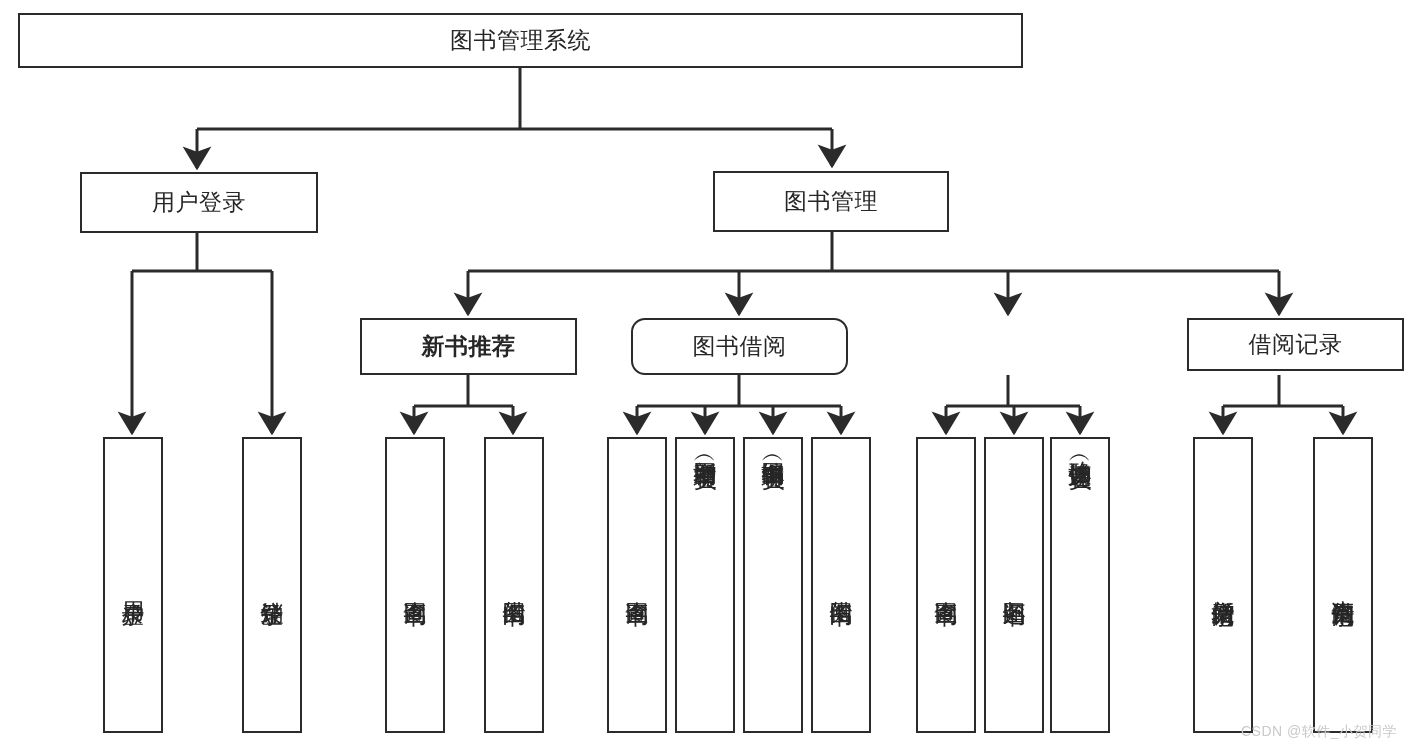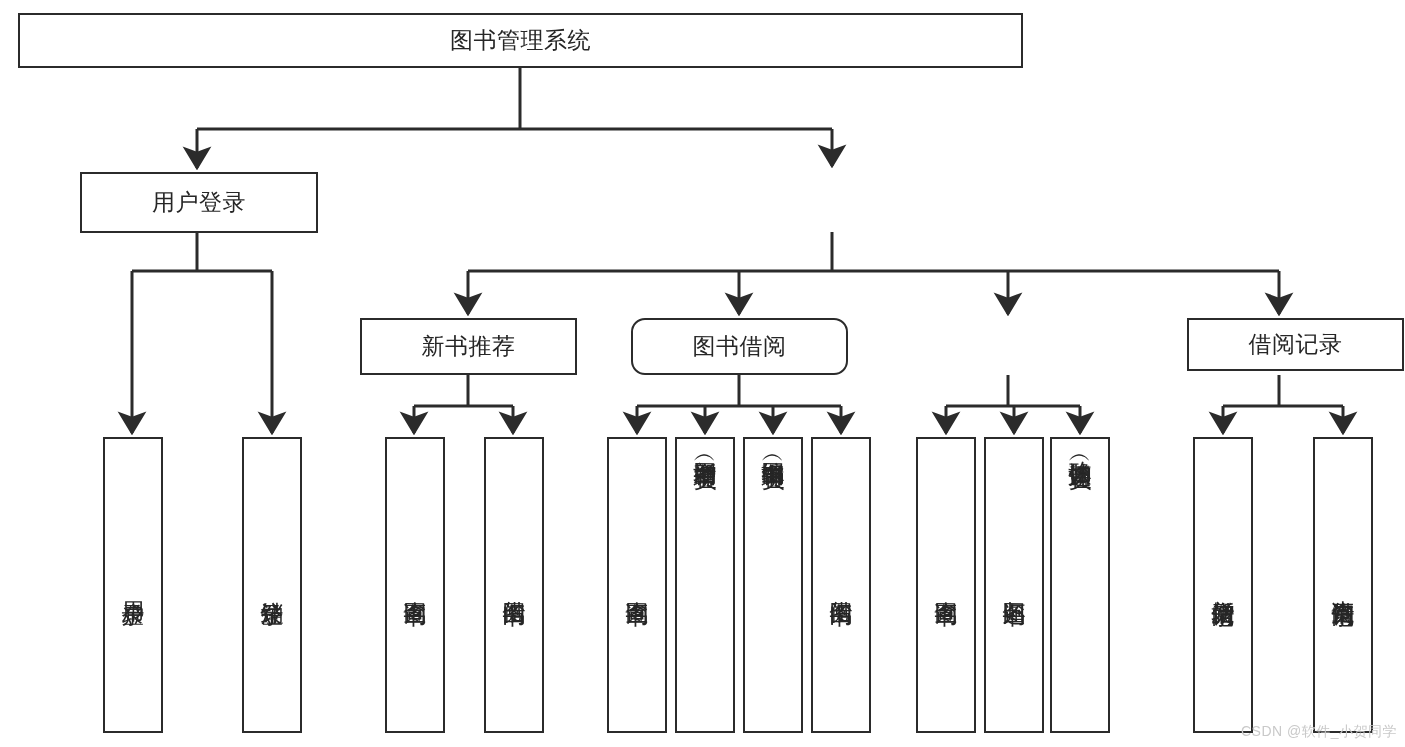--- a/index.html
+++ b/index.html
@@ -142,22 +142,25 @@
   </svg>
 
   <div class="node-box" style="left:18px; top:13px; width:1005px; height:55px;">
     <span class="node-label-h">图书管理系统</span>
   </div>
 
   <div class="node-box" style="left:80px; top:172px; width:238px; height:61px;">
     <span class="node-label-h">用户登录</span>
   </div>
 
-
-  <div class="node-box" style="left:360px; top:318px; width:217px; height:57px;">
+  <div class="node-box" style="left:713px; top:171px; width:236px; height:61px;">
+    <span class="node-label-h">图书管理</span>
+  </div>
+
+  <div class="node-box" style="left:360px; top:318px; width:217px; height:57px;font-weight:bold;">
     <span class="node-label-h">新书推荐</span>
   </div>
 
   <div class="node-box" style="left:631px; top:318px; width:217px; height:57px;border-radius:14px;">
     <span class="node-label-h">图书借阅</span>
   </div>
 
 
   <div class="node-box" style="left:1187px; top:318px; width:217px; height:53px;">
     <span class="node-label-h">借阅记录</span>

